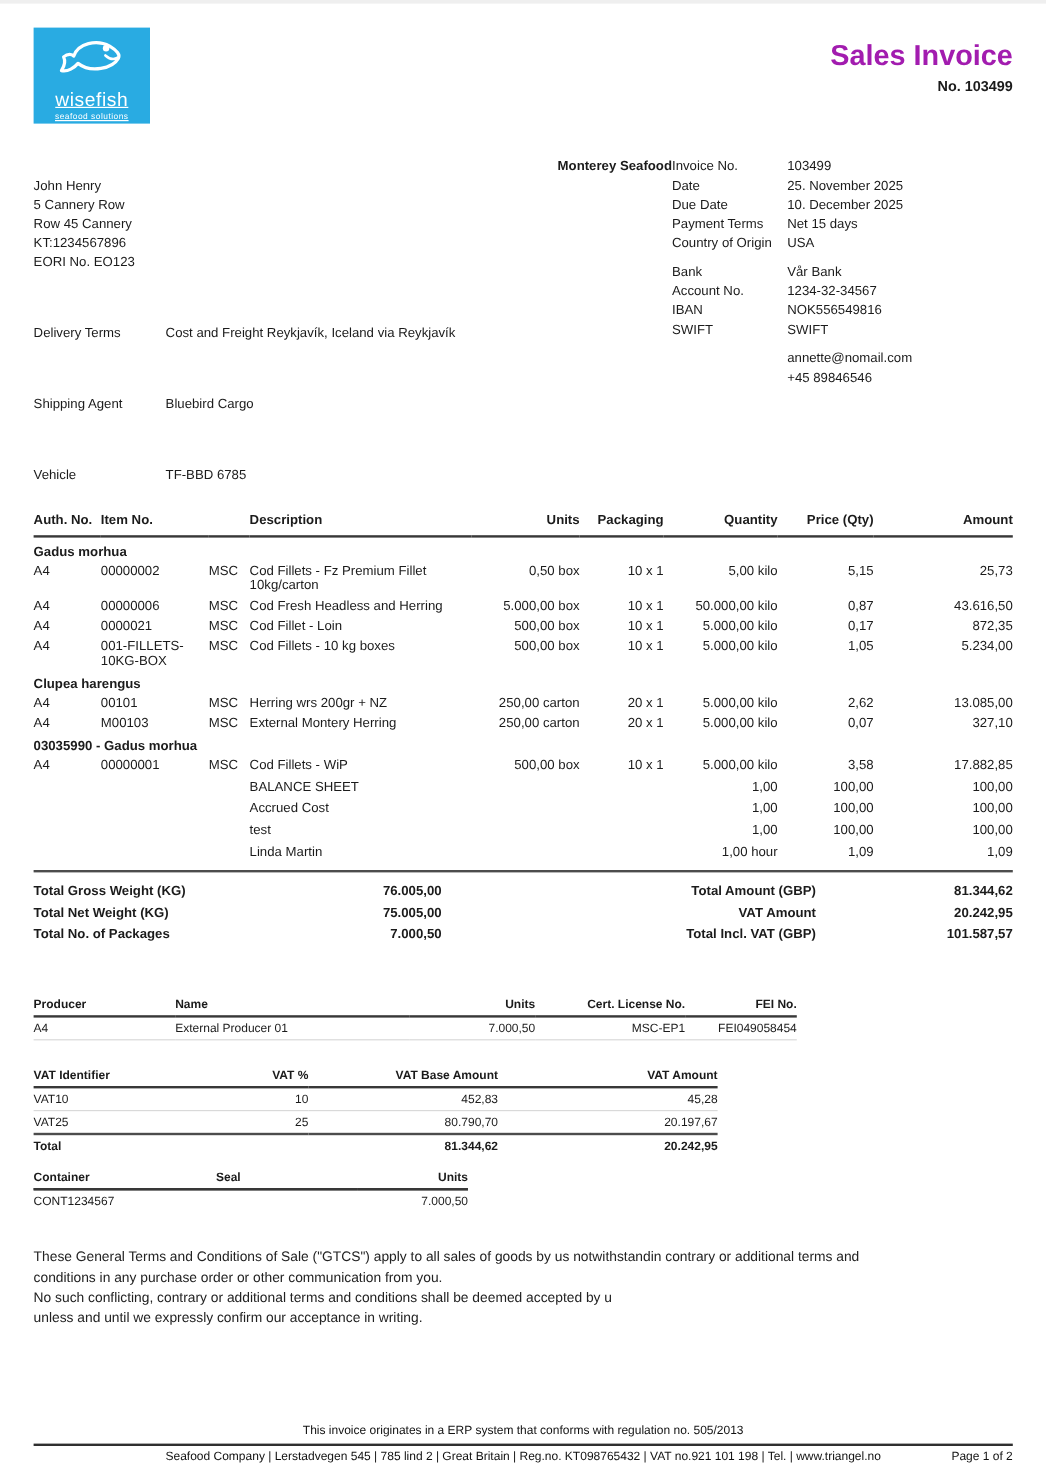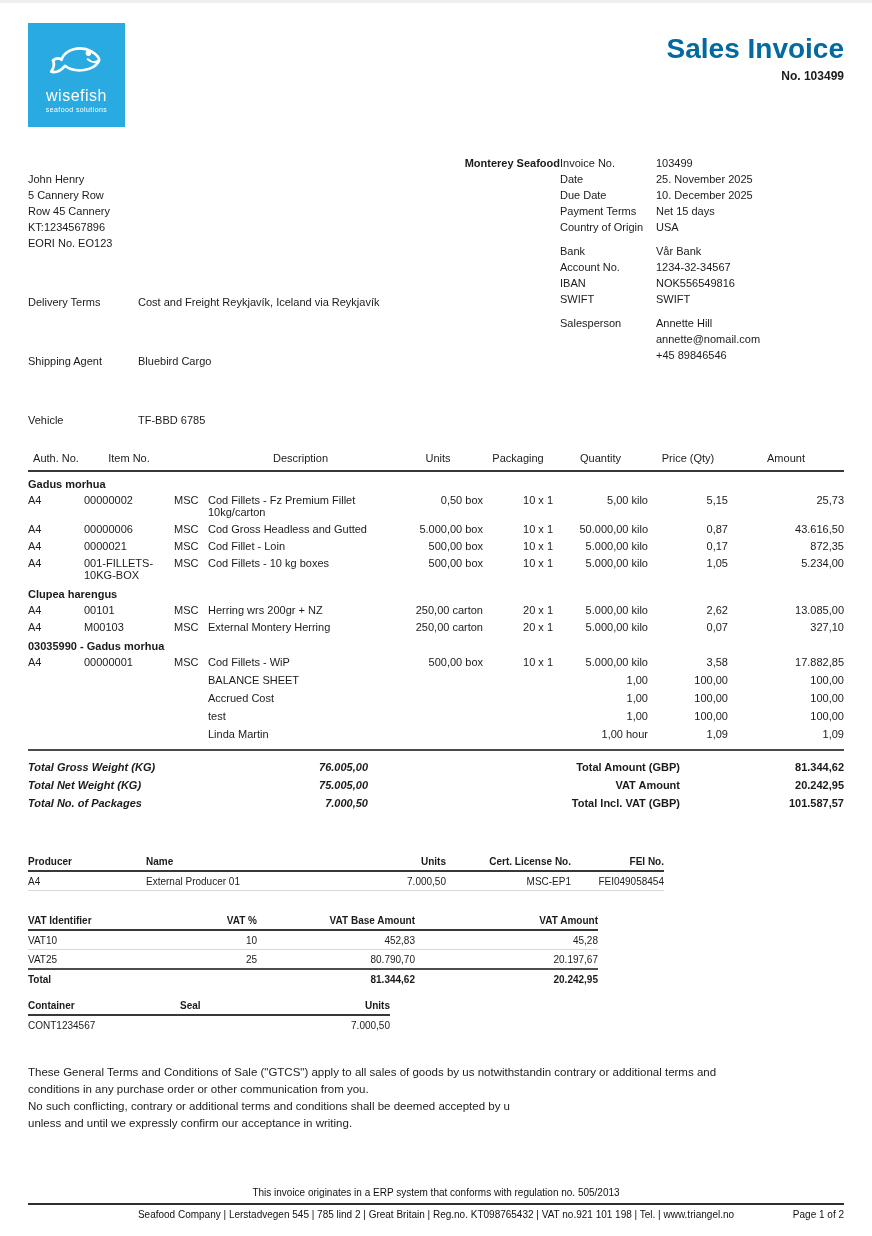--- a/index.html
+++ b/index.html
@@ -13,62 +13,63 @@
   }
   .page {
     width: 872px; height: 1233px;
     padding: 20px 28px 16px 28px;
     display: flex; flex-direction: column;
   }
 
   
   .hdr { display: flex; justify-content: space-between; align-items: flex-start; }
   .logo {
-    width: 97px; height: 104px; background: #29ABE2;
+    width: 97px; height: 80px; background: #29ABE2;
     display: flex; flex-direction: column; align-items: center; justify-content: center;
     color: #fff;
+    text-decoration: underline;
   }
   .logo svg { width: 72px; height: 46px; margin-bottom: 2px; }
   .logo .brand { font-size: 16px; letter-spacing: .5px; line-height: 16px; }
   .logo .tag { font-size: 7px; letter-spacing: .4px; margin-top: 2px; }
   .title-block { text-align: right; padding-top: 10px; }
-  .title-block h1 { font-size: 28px; font-weight: bold; color: #0369a1; }
+  .title-block h1 { font-size: 24px; font-weight: bold; color: #a21caf; }
   .title-block .no { font-size: 12px; font-weight: bold; margin-top: 4px; }
 
   
   .info { display: flex; margin-top: 28px; }
   .info-left { flex: 1; }
   .info-right { width: 284px; }
   .cust-name { font-weight: bold; line-height: 16px; text-align: right; }
   .cust-line { line-height: 16px; }
   .delivery { margin-top: 14px; }
   .kv2 { display: grid; grid-template-columns: 110px 245px; line-height: 16px; margin-top: 43px; }
   .kv { display: grid; grid-template-columns: 96px 1fr; line-height: 16px; }
   .grp { margin-bottom: 8px; }
 
   
   table { border-collapse: collapse; }
   .items { width: 816px; margin-top: 24px; table-layout: fixed; font-size: 11px; }
   .items th {
-    font-weight: normal; border-bottom: 2px solid #383838;
-    padding: 0 0 6px 0; white-space: nowrap; text-align: center;
+    font-weight: bold; border-bottom: 2px solid #383838;
+    padding: 0 0 6px 0; white-space: nowrap;
   }
   .items td { vertical-align: top; padding: 4px 0 1px 0; word-wrap: break-word; }
   .l { text-align: left; }
   .r { text-align: right; }
   .items tr.group td { font-weight: bold; padding-top: 6px; padding-bottom: 0; }
   .items tr.charge td { padding-top: 5px; }
 
   
   .totals {
     width: 816px; border-top: 2px solid #4c4c4c; margin-top: 8px;
     padding-top: 7px; display: flex; justify-content: space-between;
     font-weight: bold;
   }
-  .tot-left .trow { display: grid; grid-template-columns: 230px 110px; line-height: 18px; font-style: italic; }
+  .tot-left .trow { display: grid; grid-template-columns: 230px 110px; line-height: 18px; }
   .tot-right .trow { display: grid; grid-template-columns: 200px 164px; line-height: 18px; }
   .tot-left .trow .val, .tot-right .trow { text-align: right; }
   .tot-right .trow .lbl { text-align: right; }
   .tot-right .trow .val { text-align: right; }
 
   
   .sub { margin-top: 0; font-size: 10px; table-layout: fixed; }
   .sub th { font-weight: bold; border-bottom: 2px solid #383838; padding: 0 0 3px 0; white-space: nowrap; }
   .sub td { padding: 4px 0 3px 0; }
   .sub tr.light td { border-bottom: 1px solid #d9d9d9; }
@@ -173,24 +174,20 @@
         <div class="kv">
           <span>IBAN</span>
           <span>NOK556549816</span>
         </div>
         <div class="kv">
           <span>SWIFT</span>
           <span>SWIFT</span>
         </div>
       </div>
       <div class="grp">
-        <div class="kv">
-          <span>Salesperson</span>
-          <span>Annette Hill</span>
-        </div>
         <div class="kv">
           <span></span>
           <span>annette@nomail.com</span>
         </div>
         <div class="kv">
           <span></span>
           <span>+45 89846546</span>
         </div>
       </div>
     </div>
@@ -233,21 +230,21 @@
         <td class="r">0,50 box</td>
         <td class="r">10 x 1</td>
         <td class="r">5,00 kilo</td>
         <td class="r">5,15</td>
         <td class="r">25,73</td>
       </tr>
       <tr>
         <td>A4</td>
         <td>00000006</td>
         <td>MSC</td>
-        <td>Cod Gross Headless and Gutted</td>
+        <td>Cod Fresh Headless and Herring</td>
         <td class="r">5.000,00 box</td>
         <td class="r">10 x 1</td>
         <td class="r">50.000,00 kilo</td>
         <td class="r">0,87</td>
         <td class="r">43.616,50</td>
       </tr>
       <tr>
         <td>A4</td>
         <td>0000021</td>
         <td>MSC</td>

